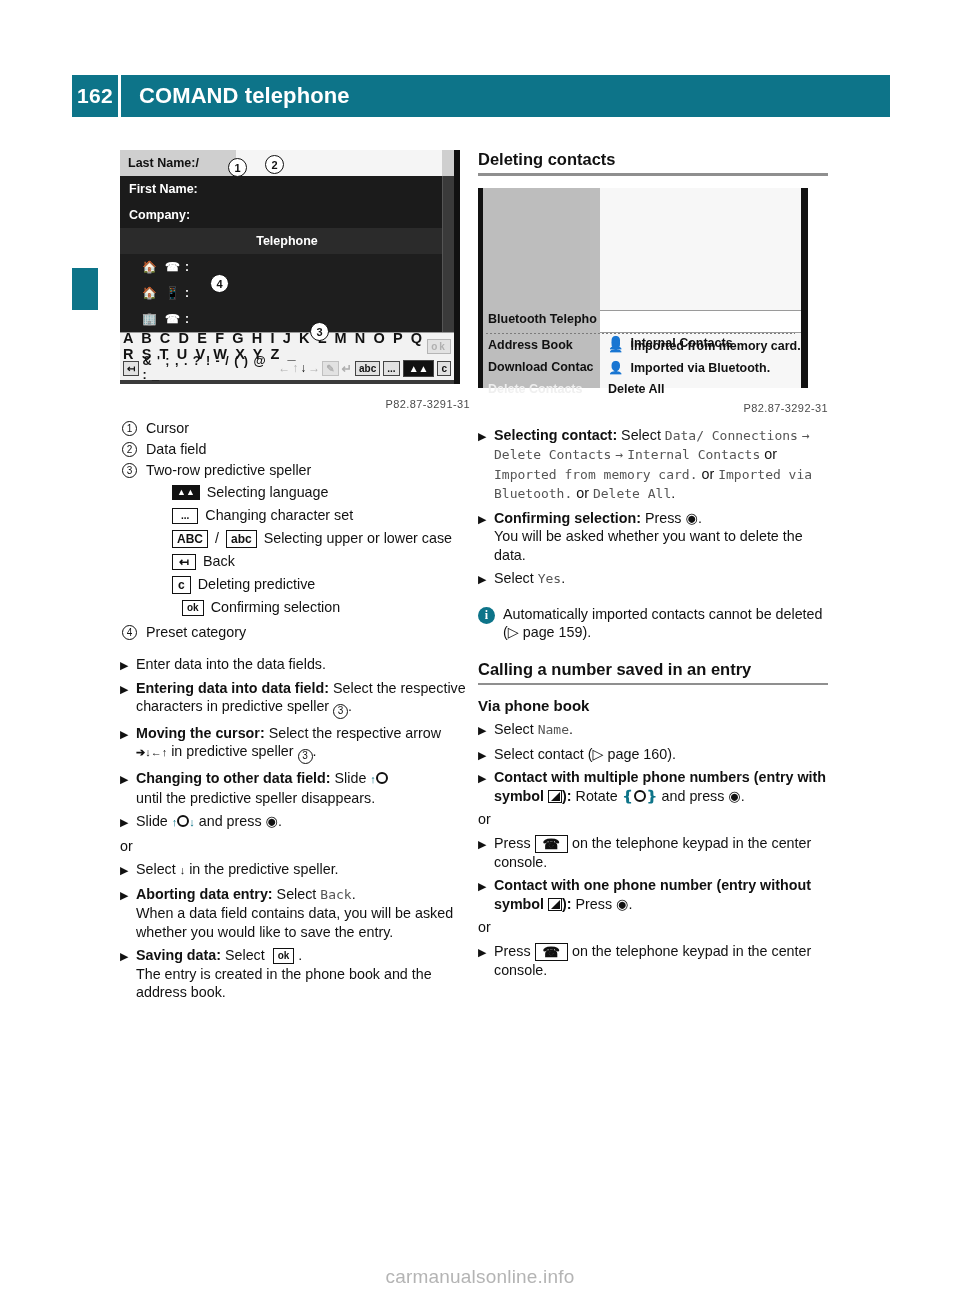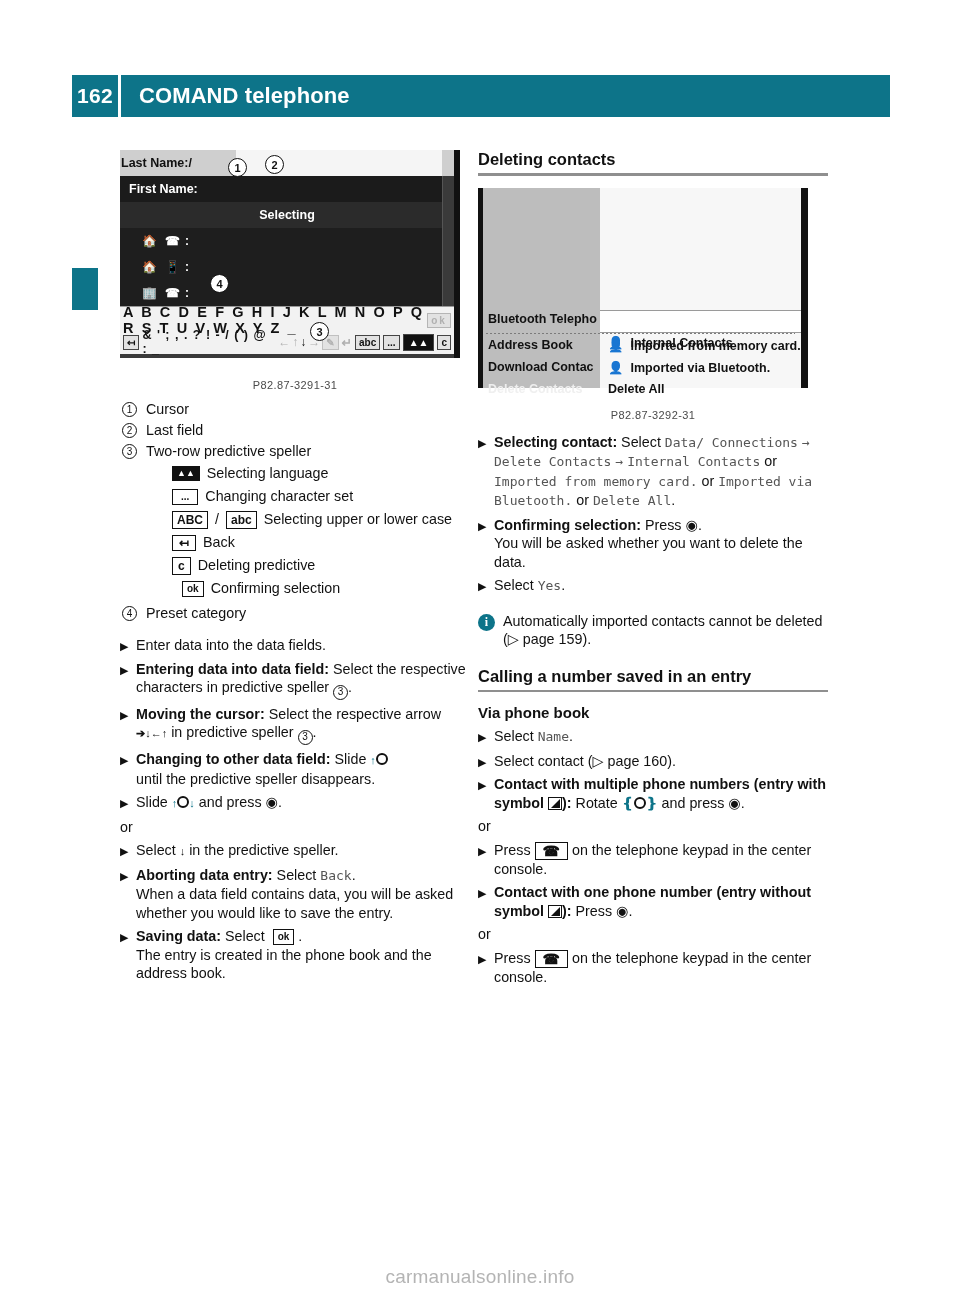--- a/index.html
+++ b/index.html
@@ -29,39 +29,39 @@
   .col { position:absolute; top:150px; width:350px; }
   .col-left { left:120px; }
   .col-right { left:478px; }
 
   
   .fig1 { width:340px; background:#f2f2f2; position:relative;
           border-right:6px solid #111; }
   .f1-row { height:26px; display:flex; align-items:center; font-size:12.5px;
             font-weight:bold; position:relative; }
   .f1-last { background:#cfcfcf; color:#111; }
-  .f1-last .lbl { padding-left:1px; }
+  .f1-last .lbl { padding-left:8px; }
   .f1-lastfield { position:absolute; left:116px; top:0; right:12px; bottom:0; background:#f5f5f5; }
   .f1-dark { background:#1b1b1b; color:#ffffff; }
   .f1-dark .lbl { padding-left:9px; }
   .f1-tel { background:#2b2b2b; color:#ffffff; justify-content:center; font-size:12.5px; }
   .f1-sb { position:absolute; right:0; top:0; width:12px; bottom:0; background:#3a3a3a;
            border-left:1px solid #555; }
   .f1-ico { display:inline-block; margin-left:22px; }
   .f1-rowicons { background:#1e1e1e; color:#fff; font-size:12px; }
   .speller { background:#f2f2f2; padding:2px 3px 1px 3px; border-top:1px solid #999; }
   .sp-row1 { font-size:14.5px; letter-spacing:2.1px; font-weight:bold; color:#111;
              display:flex; align-items:center; height:22px; }
   .sp-row2 { font-size:12.5px; font-weight:bold; color:#111; display:flex; align-items:center;
              height:22px; gap:3px; }
   .sp-dim { color:#b0b0b0; }
   .sp-key { border:1px solid #444; background:#e2e2e2; font-size:10px; padding:0 3px;
             line-height:13px; display:inline-block; }
   .fig-base { height:4px; background:#3a3a3a; }
-  .figcap { text-align:center; font-size:11px; color:#4a4a4a; margin-top:21px;
+  .figcap { text-align:right; font-size:11px; color:#4a4a4a; margin-top:14px;
             font-family:"Liberation Sans", sans-serif; letter-spacing:.4px; }
 
   
   .bub { position:absolute; width:19px; height:19px; border-radius:50%;
          border:1.8px solid #111; background:#ffffff; color:#111;
          font-size:11px; font-weight:bold; display:flex; align-items:center;
          justify-content:center; z-index:5; }
 
   
   .fig2 { width:330px; height:200px; position:relative; background:#f5f5f5;
@@ -160,23 +160,27 @@
       <span class="lbl">Last Name:</span>
       <span>/</span>
       <div class="f1-lastfield"></div>
     </div>
 
     <div class="f1-row f1-dark">
       <span class="lbl">First Name:</span>
       <div class="f1-sb"></div>
     </div>
 
+    <div class="f1-row f1-dark">
+      <span class="lbl">Company:</span>
+      <div class="f1-sb"></div>
+    </div>
 
     <div class="f1-row f1-tel">
-      <span>Selecting</span>
+      <span>Telephone</span>
       <div class="f1-sb"></div>
     </div>
 
     <div class="f1-row f1-rowicons">
       <span class="f1-ico">🏠</span>
       <span class="f1-ico" style="margin-left:8px">☎</span>
       <span style="margin-left:5px">:</span>
       <div class="f1-sb"></div>
     </div>
 
@@ -224,21 +228,21 @@
 
   <div class="figcap">P82.87-3291-31</div>
 
   <ul class="legend" style="margin-top:8px">
     <li>
       <span class="cnum">1</span>
       <span>Cursor</span>
     </li>
     <li>
       <span class="cnum">2</span>
-      <span>Last field</span>
+      <span>Data field</span>
     </li>
     <li>
       <span class="cnum">3</span>
       <span>Two-row predictive speller</span>
       <ul class="sublegend">
         <li>
           <span class="kbox k-flag" style="background:#111;color:#fff;padding:2px 4px;font-size:9px">▲▲</span>
           <span>Selecting language</span>
         </li>
         <li>

